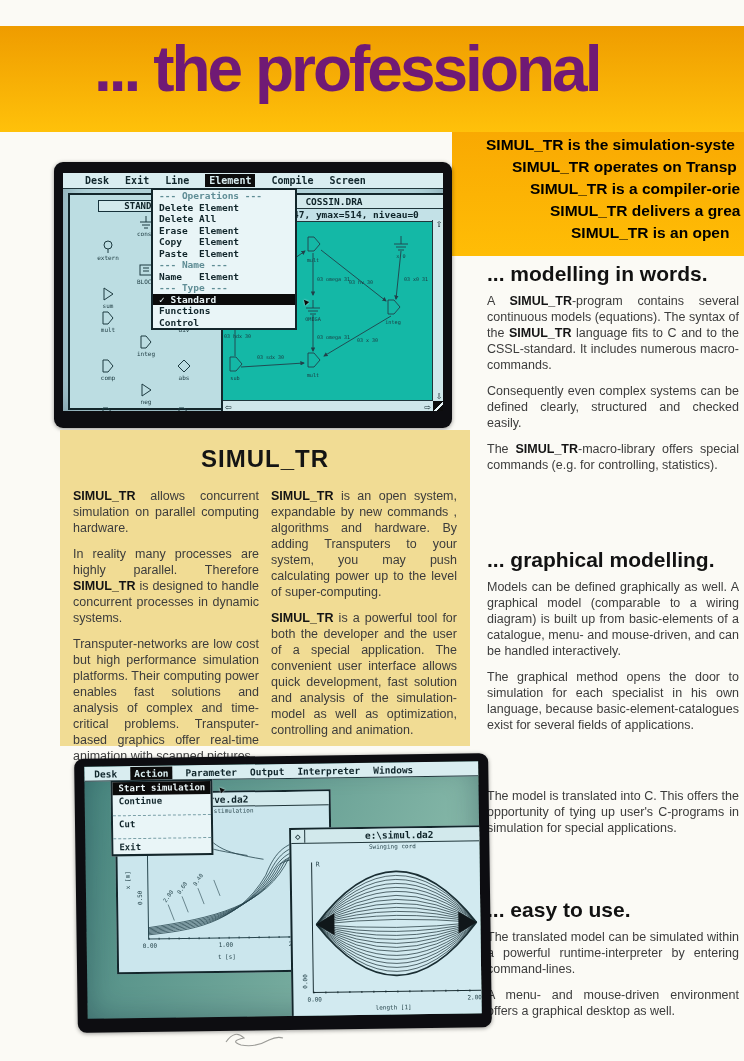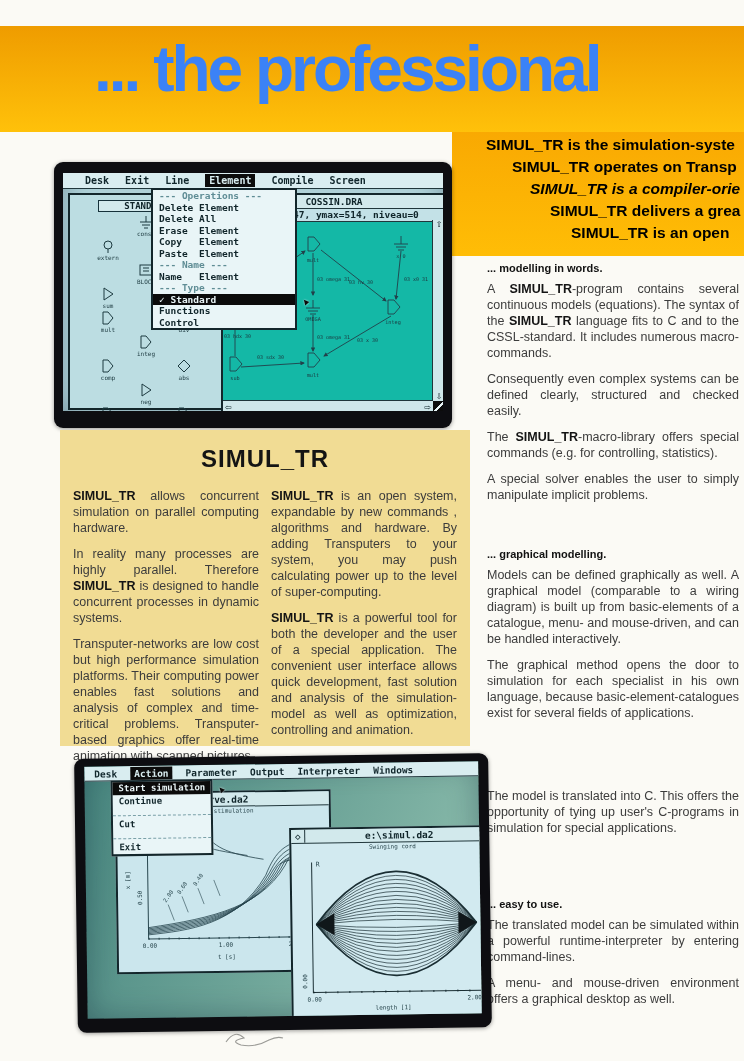--- a/index.html
+++ b/index.html
@@ -5,21 +5,21 @@
   html,body{margin:0;padding:0;background:#e8e6e0;}
   .page{position:relative;width:744px;height:1061px;background:#fbfaf5;overflow:hidden;
         font-family:"Liberation Sans",sans-serif;color:#3c3c3c;}
 
   
   .band{position:absolute;left:0;top:26px;width:744px;height:106px;
         background:linear-gradient(#ef9c00,#ffc10a);}
   .band-right{position:absolute;left:452px;top:132px;width:292px;height:124px;
         background:linear-gradient(#f9a902,#ffbd06);}
   .headline{position:absolute;left:94px;top:32px;font-size:64px;font-weight:bold;
-        letter-spacing:-3px;color:#3b82f6;white-space:nowrap;}
+        letter-spacing:-3px;color:#701a75;white-space:nowrap;}
   .taglines{position:absolute;left:486px;top:134px;width:258px;overflow:hidden;}
   .tagline{font-size:15.5px;font-weight:bold;line-height:22px;white-space:nowrap;color:#000000;}
 
   
   .crt{position:absolute;background:#0d0d11;border-radius:9px;box-shadow:0 1px 4px rgba(0,0,0,.4);}
   .screen{position:absolute;overflow:hidden;box-shadow:inset 0 0 30px rgba(5,25,45,.33);}
   #crt1{left:54px;top:162px;width:398px;height:266px;}
   #screen1{left:9px;top:11px;width:380px;height:238px;background:#b5d8de;}
   #crt2{left:76px;top:756px;width:414px;height:274px;transform:rotate(-.8deg);}
   #screen2{left:10px;top:8px;width:394px;height:252px;background:linear-gradient(115deg,#47867f,#93c2b1);}
@@ -81,36 +81,36 @@
   .panel-col{position:absolute;top:58px;width:186px;}
   #pcol1{left:13px;}
   #pcol2{left:211px;}
 
   .para{margin:0 0 10px;font-size:12.5px;line-height:16px;text-align:justify;color:#3c3c3c;}
   .b{font-weight:bold;color:#141414;}
 
   
   .right-col{position:absolute;left:487px;top:262px;width:252px;}
   .section{position:absolute;left:0;width:252px;}
-  .sec-title{font-size:11px;font-weight:bold;color:#121212;margin-bottom:7px;}
+  .sec-title{font-size:21px;font-weight:bold;color:#121212;margin-bottom:7px;}
 
   .pencil{position:absolute;left:222px;top:1026px;}
 </style>
 </head>
 <body>
 
 <div class="page">
 
   <div class="band"></div>
   <div class="band-right"></div>
   <div class="headline">... the professional</div>
   <div class="taglines">
       <div class="tagline" style="margin-left: 0px;">SIMUL_TR is the simulation-syste</div>
       <div class="tagline" style="margin-left: 26px;">SIMUL_TR operates on Transp</div>
-      <div class="tagline" style="margin-left: 44px; font-style: italic;">SIMUL_TR is a compiler-orie</div>
+      <div class="tagline" style="margin-left: 44px;">SIMUL_TR is a compiler-orie</div>
       <div class="tagline" style="margin-left: 64px;">SIMUL_TR delivers a grea</div>
       <div class="tagline" style="margin-left: 85px;">SIMUL_TR is an open </div>
     </div>
 
   <div class="crt" id="crt1">
     <div class="screen" id="screen1">
       <div class="mbar">
           <span class="mi">Desk</span>
           <span class="mi">Exit</span>
           <span class="mi">Line</span>
@@ -305,21 +305,20 @@
         <p class="para"><span class="b">SIMUL_TR</span><span> is a powerful tool for both the developer and the user of a special application. The convenient user interface allows quick development, fast solution and analysis of the simulation-model as well as optimization, controlling and animation.</span></p>
       </div>
   </div>
 
   <div class="right-col">
       <div class="section" style="top: 0px;">
         <div class="sec-title">... modelling in words.</div>
         <p class="para"><span>A </span><span class="b">SIMUL_TR</span><span>-program contains several continuous models (equations). The syntax of the </span><span class="b">SIMUL_TR</span><span> language fits to C and to the CSSL-standard. It includes numerous macro-commands.</span></p>
         <p class="para"><span>Consequently even complex systems can be defined clearly, structured and checked easily.</span></p>
         <p class="para"><span>The </span><span class="b">SIMUL_TR</span><span>-macro-library offers special commands (e.g. for controlling, statistics).</span></p>
-        <p class="para"><span>A special solver enables the user to simply manipulate implicit problems.</span></p>
       </div>
       <div class="section" style="top: 286px;">
         <div class="sec-title">... graphical modelling.</div>
         <p class="para"><span>Models can be defined graphically as well. A graphical model (comparable to a wiring diagram) is built up from basic-elements of a catalogue, menu- and mouse-driven, and can be handled interactively.</span></p>
         <p class="para"><span>The graphical method opens the door to simulation for each specialist in his own language, because basic-element-catalogues exist for several fields of applications.</span></p>
       </div>
       <div class="section" style="top: 526px;">
         <p class="para"><span>The model is translated into C. This offers the opportunity of tying up user's C-programs in simulation for special applications.</span></p>
       </div>
       <div class="section" style="top: 636px;">

